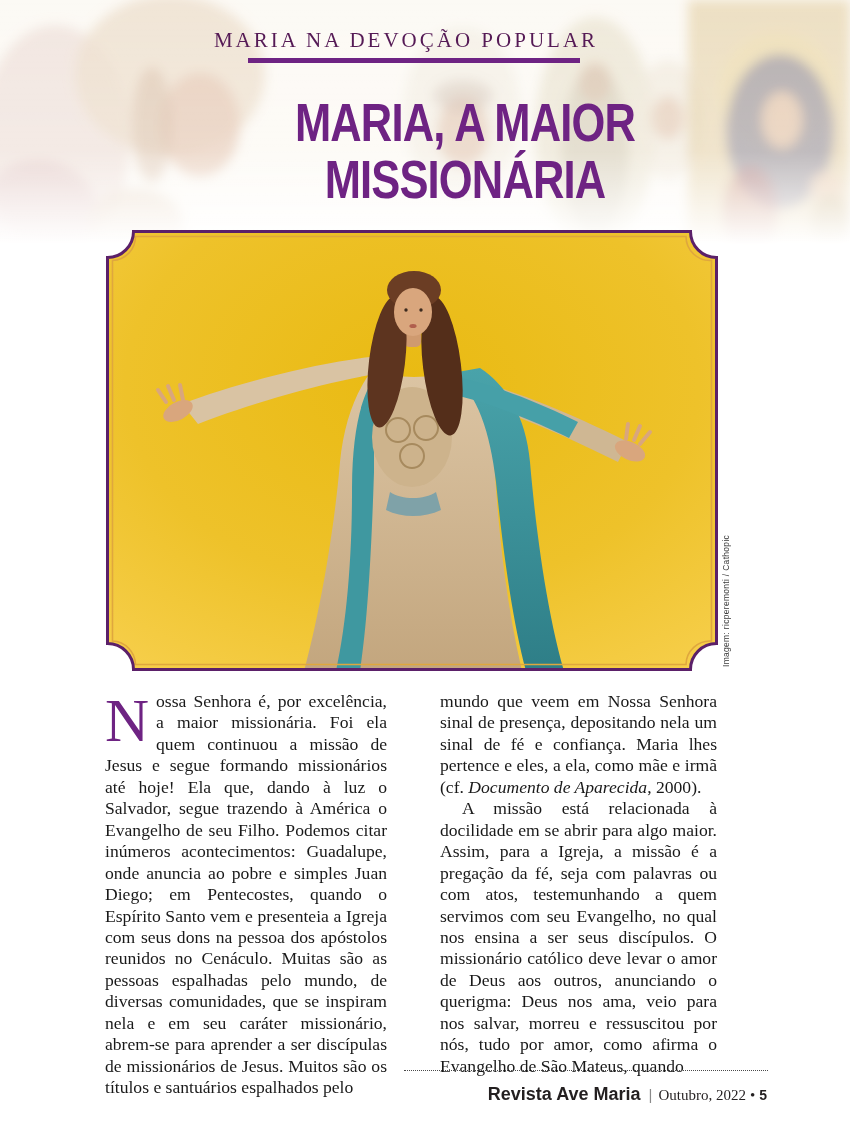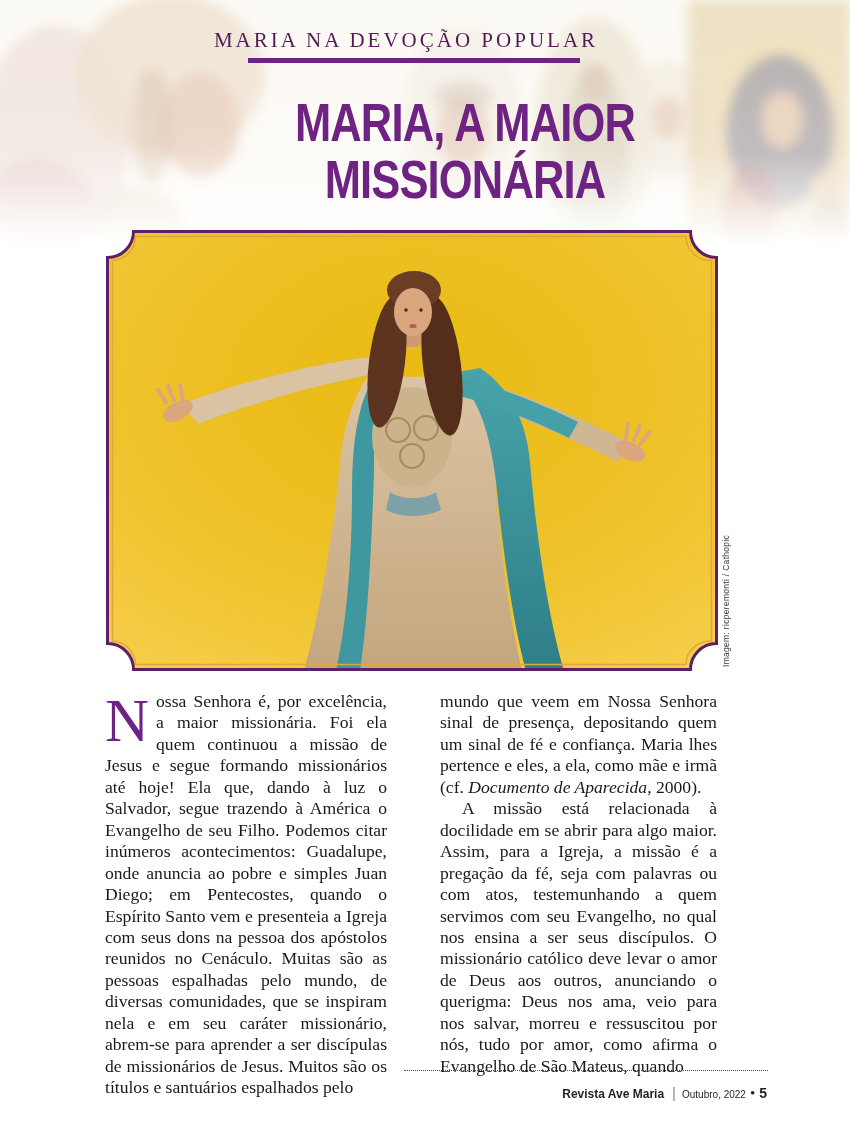--- a/index.html
+++ b/index.html
@@ -66,23 +66,23 @@
   p{margin:0;}
   
   #footer-rule{
     left:404px;top:1070px;width:364px;height:0;
     border-top:1.5px dotted #4a4a4a;
   }
   #footer{
     right:83px;top:1084px;white-space:nowrap;
     font-size:15px;color:#231f20;
   }
-  #footer .mag{font-family:"Liberation Sans",sans-serif;font-weight:bold;font-size:12px;padding-left:32px;}
+  #footer .mag{font-family:"Liberation Sans",sans-serif;font-weight:bold;font-size:18px;padding-left:32px;}
   #footer .div{color:#8a8a8a;font-family:"Liberation Sans",sans-serif;font-weight:300;margin:0 6px 0 8px;}
-  #footer .issue{font-family:Liberation Sans, sans-serif;font-size:10px;}
+  #footer .issue{font-family:Liberation Serif, serif;font-size:15px;}
   #footer .bullet{margin:0 4px;}
   #footer .pg{font-family:"Liberation Sans",sans-serif;font-weight:bold;font-size:14px;}
 </style>
 </head>
 <body>
 
 <svg id="collage" class="abs" width="850" height="245" viewBox="0 0 850 245" aria-hidden="true">
   <defs>
     <filter id="blur6" x="-30%" y="-30%" width="160%" height="160%">
         <feGaussianBlur stdDeviation="6"></feGaussianBlur>
@@ -195,20 +195,20 @@
   <path d="M 27.5 1.5 L 584.5 1.5 A 26 26 0 0 0 610.5 27.5 L 610.5 413.5 A 26 26 0 0 0 584.5 439.5 L 27.5 439.5 A 26 26 0 0 0 1.5 413.5 L 1.5 27.5 A 26 26 0 0 0 27.5 1.5 Z" fill="none" stroke="#5b2069" stroke-width="3"></path>
 </svg>
 
 <div id="credit" class="abs">Imagem: ricperemonti / Cathopic</div>
 
 <div id="col1" class="abs col">
   <p><span class="dropcap">N</span><span>ossa Senhora é, por excelência, a maior missionária. Foi ela quem continuou a missão de Jesus e segue formando missionários até hoje! Ela que, dando à luz o Salvador, segue trazendo à América o Evangelho de seu Filho. Podemos citar inúmeros acontecimentos: Guadalupe, onde anuncia ao pobre e simples Juan Diego; em Pentecostes, quando o Espírito Santo vem e presenteia a Igreja com seus dons na pessoa dos apóstolos reunidos no Cenáculo. Muitas são as pessoas espalhadas pelo mundo, de diversas comunidades, que se inspiram nela e em seu caráter missionário, abrem-se para aprender a ser discípulas de missionários de Jesus. Muitos são os títulos e santuários espalhados pelo</span></p>
 </div>
 
 <div id="col2" class="abs col">
-  <p><span>mundo que veem em Nossa Senhora sinal de presença, depositando quem um sinal de fé e confiança. Maria lhes pertence e eles, a ela, como mãe e irmã (cf. </span><span class="it">Documento de Aparecida</span><span>, 2000).</span></p>
+  <p><span>mundo que veem em Nossa Senhora sinal de presença, depositando nela um sinal de fé e confiança. Maria lhes pertence e eles, a ela, como mãe e irmã (cf. </span><span class="it">Documento de Aparecida</span><span>, 2000).</span></p>
   <p class="indent">A missão está relacionada à docilidade em se abrir para algo maior. Assim, para a Igreja, a missão é a pregação da fé, seja com palavras ou com atos, testemunhando a quem servimos com seu Evangelho, no qual nos ensina a ser seus discípulos. O missionário católico deve levar o amor de Deus aos outros, anunciando o querigma: Deus nos ama, veio para nos salvar, morreu e ressuscitou por nós, tudo por amor, como afirma o Evangelho de São Mateus, quando</p>
 </div>
 
 <div id="footer-rule" class="abs"></div>
 <div id="footer" class="abs">
   <span class="mag">Revista Ave Maria</span><span class="div">|</span><span class="issue">Outubro, 2022</span><span class="bullet">•</span><span class="pg">5</span>
 </div>
 
 </body></html>

